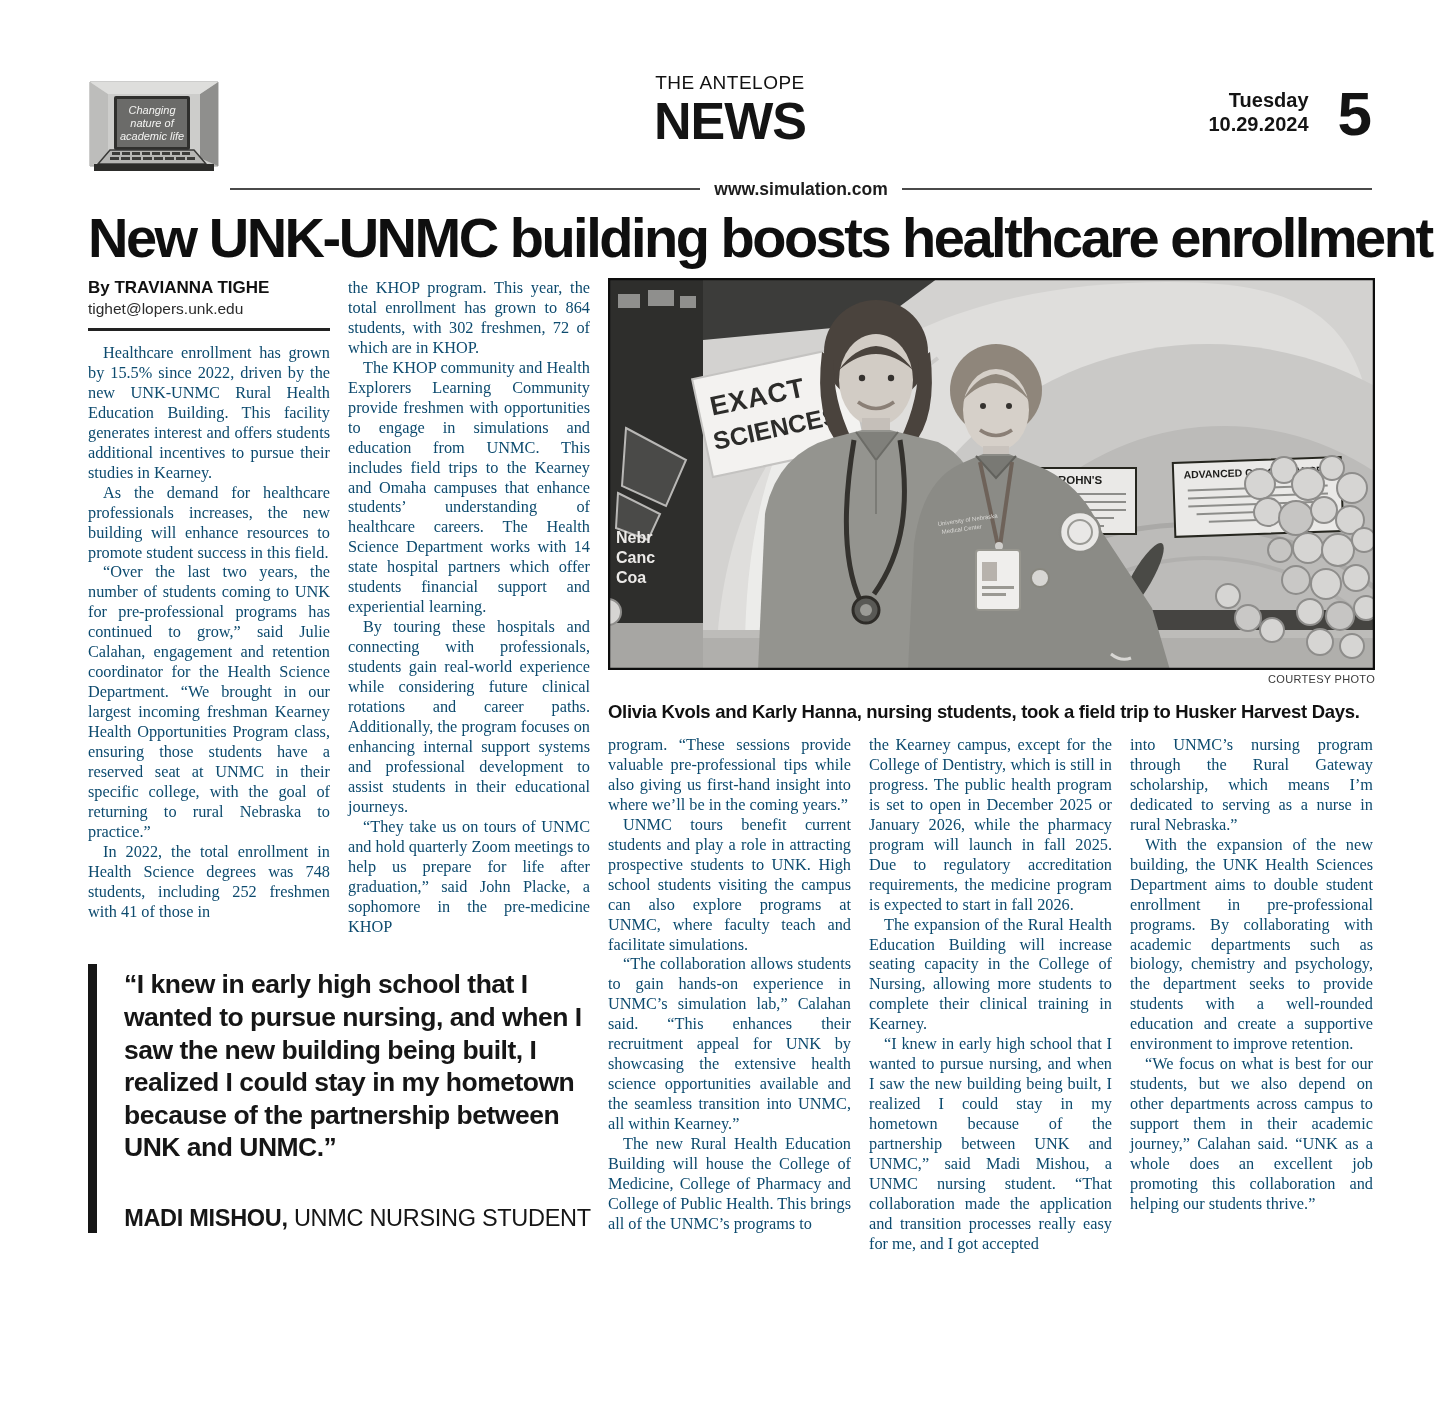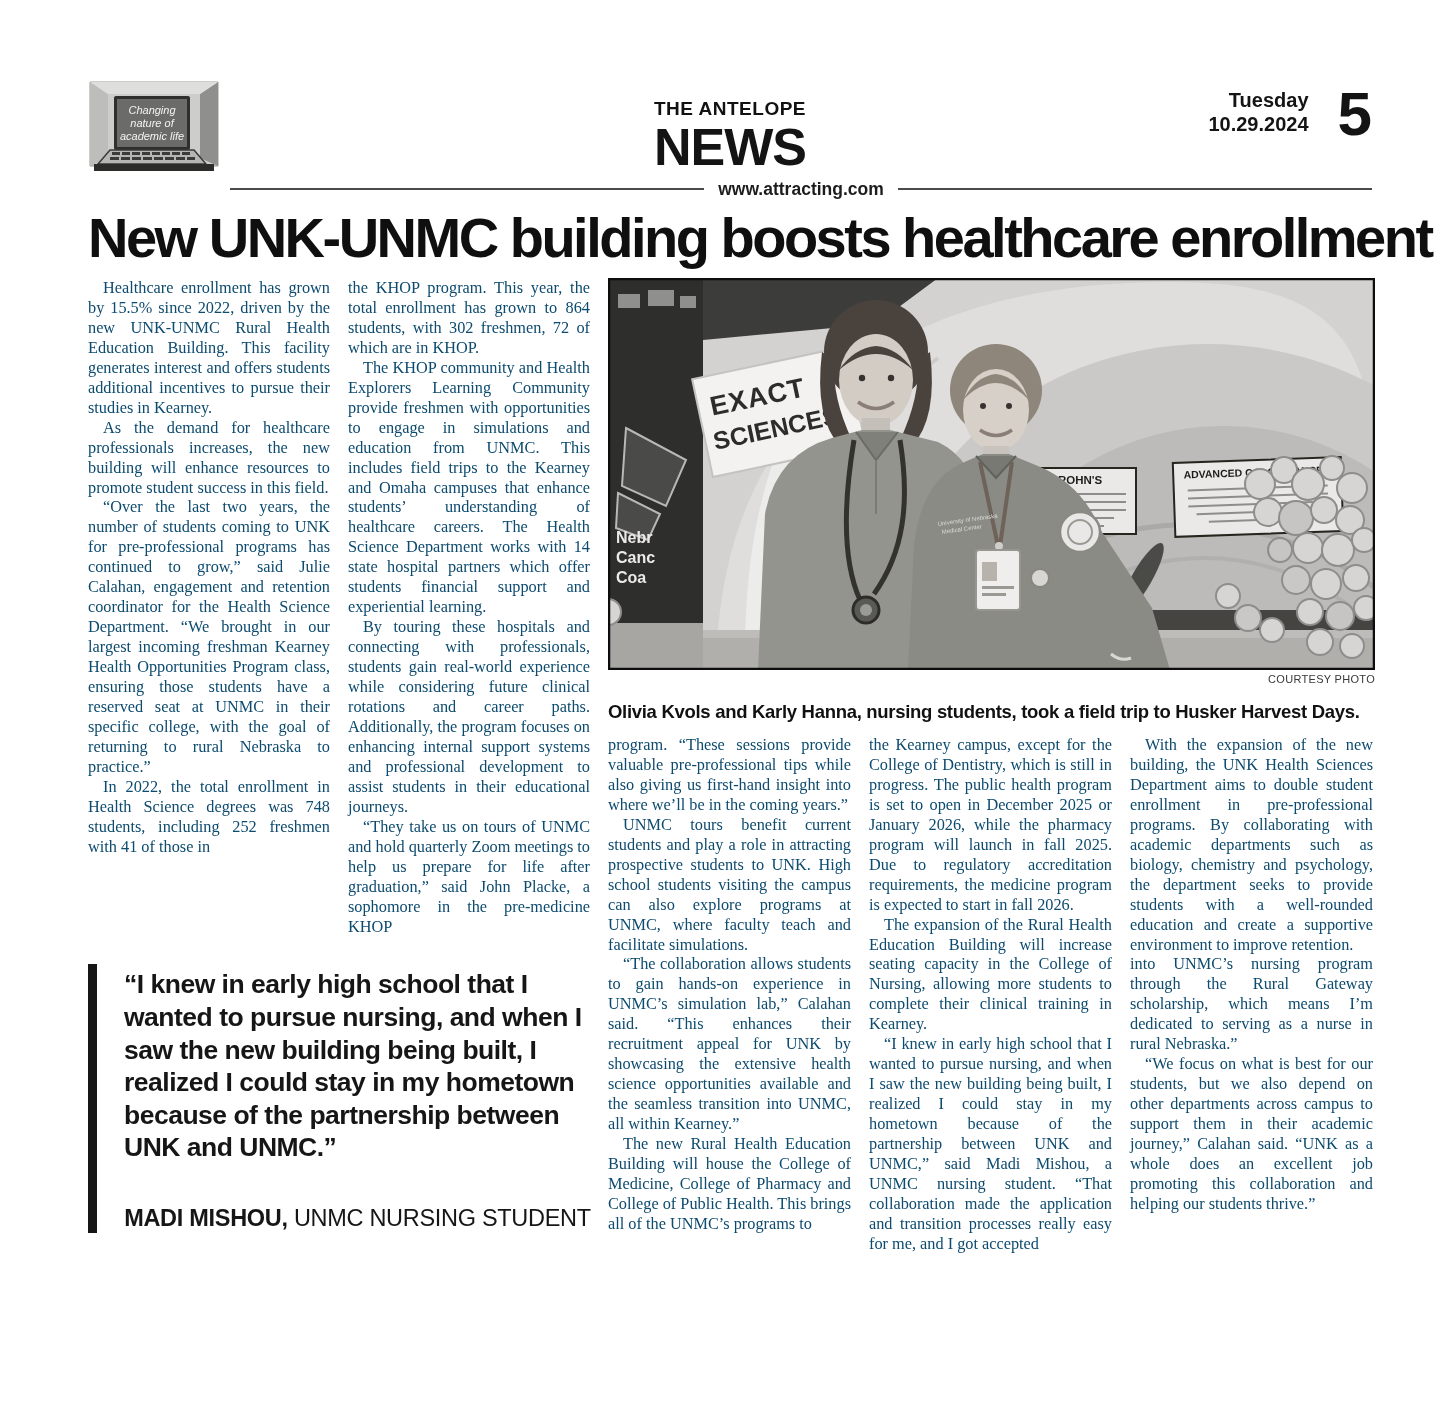--- a/index.html
+++ b/index.html
@@ -8,21 +8,21 @@
     background:#ffffff; box-sizing:border-box;
     padding:66px 84px 40px 88px;
     font-family:"Liberation Serif", serif; color:#1a1a1a;
     overflow:hidden;
   }
   
   .masthead{position:relative; height:112px;}
   .logo{position:absolute; left:0; top:14px; width:132px; height:96px;}
   .mast-center{position:absolute; left:0; right:0; top:6px; text-align:center;
     font-family:"Liberation Sans", sans-serif;}
-  .kicker{font-weight:700; font-size:19px; letter-spacing:.5px; color:#111;margin-top:26px;}
+  .kicker{font-weight:400; font-size:19px; letter-spacing:.5px; color:#111;}
   .news-title{font-weight:700; font-size:52px; letter-spacing:-1px; color:#141414; line-height:1.0; margin-top:1px;}
   .mast-right{position:absolute; right:0; top:22px; display:flex; gap:29px; align-items:flex-start;
     font-family:"Liberation Sans", sans-serif;}
   .daydate{text-align:right; font-weight:700; font-size:20px; line-height:1.2; color:#141414;}
   .pageno{font-weight:700; font-size:62px; line-height:.85; color:#141414;}
   .header-rule{display:flex; align-items:center; margin-left:142px; height:22px;}
   .hr-line{flex:1; height:2px; background:#4a4a4a;}
   .hr-url{padding:0 14px; font-family:"Liberation Sans", sans-serif; font-weight:700; font-size:17.5px; color:#1c1c1c;}
   
   h1.headline{
@@ -107,31 +107,36 @@
       <div class="daydate">
         <div>Tuesday</div>
         <div>10.29.2024</div>
       </div>
       <div class="pageno">5</div>
     </div>
   </header>
 
   <div class="header-rule">
     <span class="hr-line"></span>
-    <span class="hr-url">www.attracting.com</span>
+    <span class="hr-url">www.simulation.com</span>
     <span class="hr-line"></span>
   </div>
 
   <h1 class="headline">New UNK-UNMC building boosts healthcare enrollment</h1>
 
   <div class="content">
 
     <div class="left-sec">
       <div class="cols2">
         <div class="col">
+          <div class="byline-block">
+            <div class="byline">By TRAVIANNA TIGHE</div>
+            <div class="email">tighet@lopers.unk.edu</div>
+            <div class="byline-rule"></div>
+          </div>
           <div>
               <p class="para ind">Healthcare enrollment has grown by 15.5% since 2022, driven by the new UNK-UNMC Rural Health Education Building. This facility generates interest and offers students additional incentives to pursue their studies in Kearney.</p>
               <p class="para ind">As the demand for healthcare professionals increases, the new building will enhance resources to promote student success in this field.</p>
               <p class="para ind">“Over the last two years, the number of students coming to UNK for pre-professional programs has continued to grow,” said Julie Calahan, engagement and retention coordinator for the Health Science Department. “We brought in our largest incoming freshman Kearney Health Opportunities Program class, ensuring those students have a reserved seat at UNMC in their specific college, with the goal of returning to rural Nebraska to practice.”</p>
               <p class="para ind">In 2022, the total enrollment in Health Science degrees was 748 students, including 252 freshmen with 41 of those in</p>
             </div>
         </div>
         <div class="col">
             <p class="para">the KHOP program. This year, the total enrollment has grown to 864 students, with 302 freshmen, 72 of which are in KHOP.</p>
             <p class="para ind">The KHOP community and Health Explorers Learning Community provide freshmen with opportunities to engage in simulations and education from UNMC. This includes field trips to the Kearney and Omaha campuses that enhance students’ understanding of healthcare careers. The Health Science Department works with 14 state hospital partners which offer students financial support and experiential learning.</p>
@@ -318,20 +323,20 @@
             <p class="para ind">UNMC tours benefit current students and play a role in attracting prospective students to UNK. High school students visiting the campus can also explore programs at UNMC, where faculty teach and facilitate simulations.</p>
             <p class="para ind">“The collaboration allows students to gain hands-on experience in UNMC’s simulation lab,” Calahan said. “This enhances their recruitment appeal for UNK by showcasing the extensive health science opportunities available and the seamless transition into UNMC, all within Kearney.”</p>
             <p class="para ind">The new Rural Health Education Building will house the College of Medicine, College of Pharmacy and College of Public Health. This brings all of the UNMC’s programs to</p>
           </div>
         <div class="col">
             <p class="para">the Kearney campus, except for the College of Dentistry, which is still in progress. The public health program is set to open in December 2025 or January 2026, while the pharmacy program will launch in fall 2025. Due to regulatory accreditation requirements, the medicine program is expected to start in fall 2026.</p>
             <p class="para ind">The expansion of the Rural Health Education Building will increase seating capacity in the College of Nursing, allowing more students to complete their clinical training in Kearney.</p>
             <p class="para ind">“I knew in early high school that I wanted to pursue nursing, and when I saw the new building being built, I realized I could stay in my hometown because of the partnership between UNK and UNMC,” said Madi Mishou, a UNMC nursing student. “That collaboration made the application and transition processes really easy for me, and I got accepted</p>
           </div>
         <div class="col">
+            <p class="para">into UNMC’s nursing program through the Rural Gateway scholarship, which means I’m dedicated to serving as a nurse in rural Nebraska.”</p>
             <p class="para ind">With the expansion of the new building, the UNK Health Sciences Department aims to double student enrollment in pre-professional programs. By collaborating with academic departments such as biology, chemistry and psychology, the department seeks to provide students with a well-rounded education and create a supportive environment to improve retention.</p>
-            <p class="para">into UNMC’s nursing program through the Rural Gateway scholarship, which means I’m dedicated to serving as a nurse in rural Nebraska.”</p>
             <p class="para ind">“We focus on what is best for our students, but we also depend on other departments across campus to support them in their academic journey,” Calahan said. “UNK as a whole does an excellent job promoting this collaboration and helping our students thrive.”</p>
           </div>
       </div>
     </div>
   </div>
 </div>
 
 </body></html>

